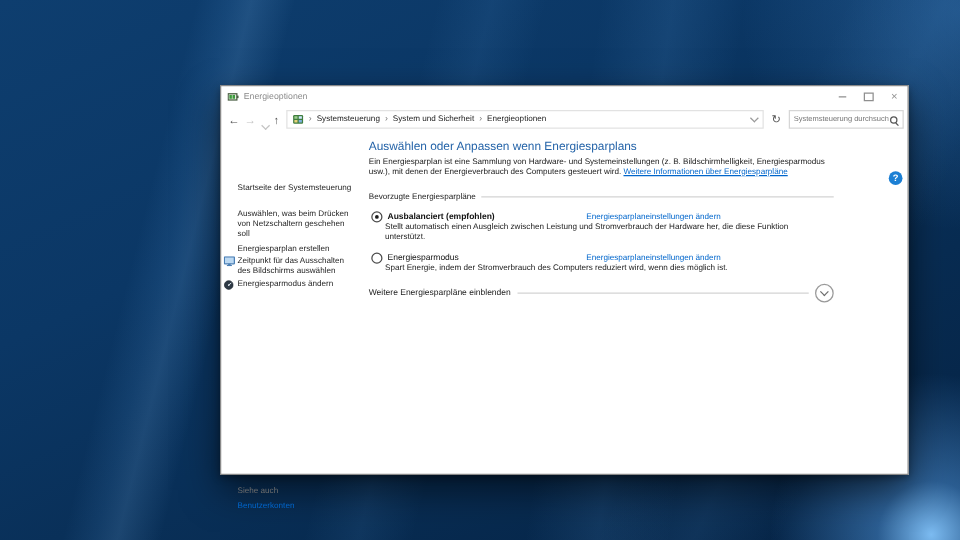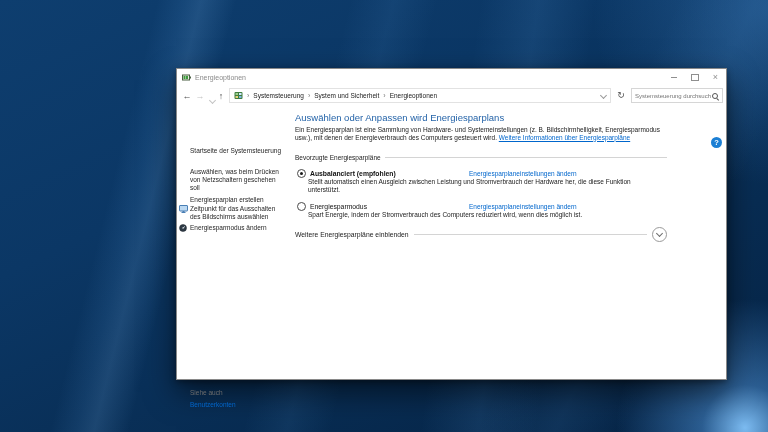--- a/index.html
+++ b/index.html
@@ -175,21 +175,21 @@
           </svg>
         </span>
         <span>Energiesparmodus ändern</span>
       </div>
 
       <div class="see-also" style="top:282px;">Siehe auch</div>
       <div class="see-also-link" style="top:294px;">Benutzerkonten</div>
     </div>
 
     <div class="main">
-      <div class="main-heading">Auswählen oder Anpassen wird Energiesparplans</div>
+      <div class="main-heading">Auswählen oder Anpassen wenn Energiesparplans</div>
 
       <div class="intro"><span>Ein Energiesparplan ist eine Sammlung von Hardware- und Systemeinstellungen (z. B. Bildschirmhelligkeit, Energiesparmodus usw.), mit denen der Energieverbrauch des Computers gesteuert wird. </span><span class="link u">Weitere Informationen über Energiesparpläne</span></div>
 
       <div class="section-row">
         <span class="section-title">Bevorzugte Energiesparpläne</span>
         <span class="hline"></span>
       </div>
 
       <div class="plan-row selected" style="top:62px;">
         <span class="radio checked"></span>

